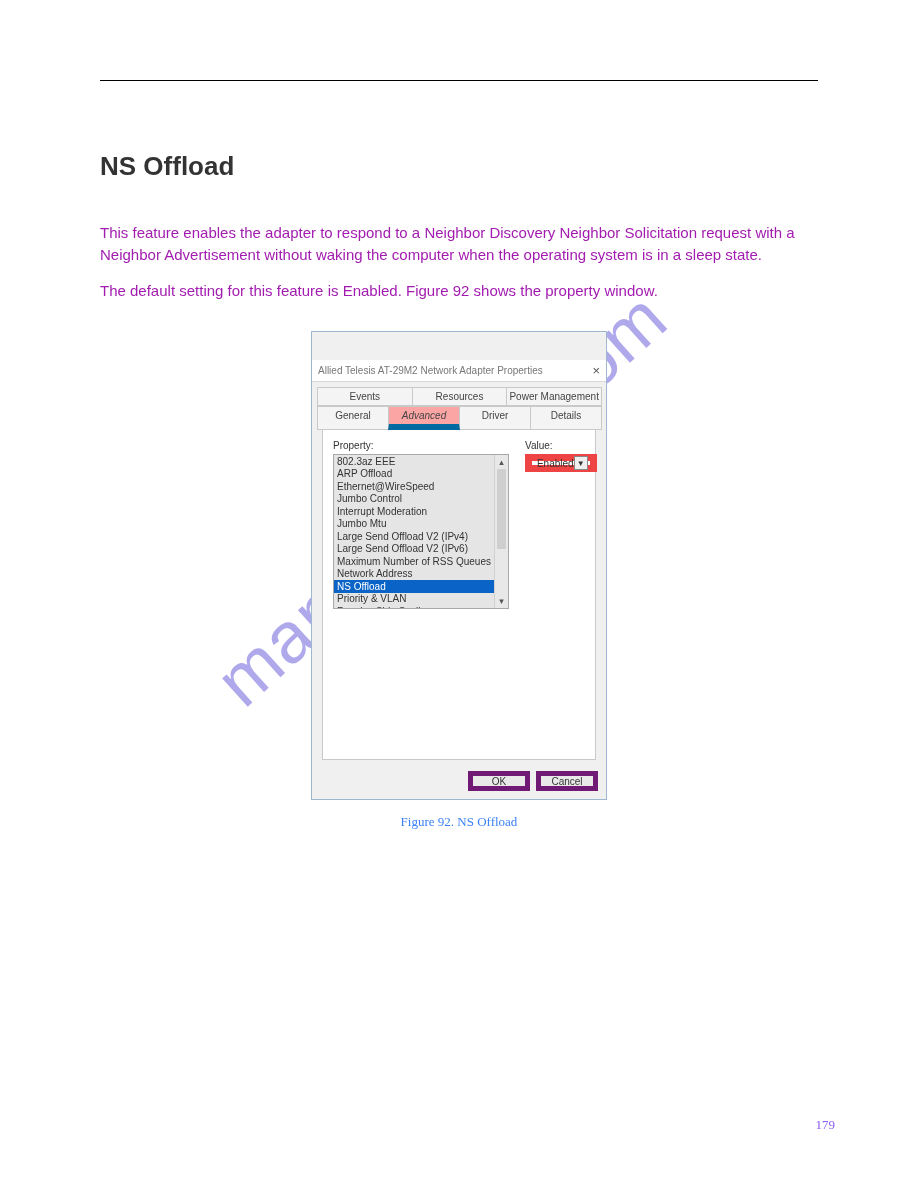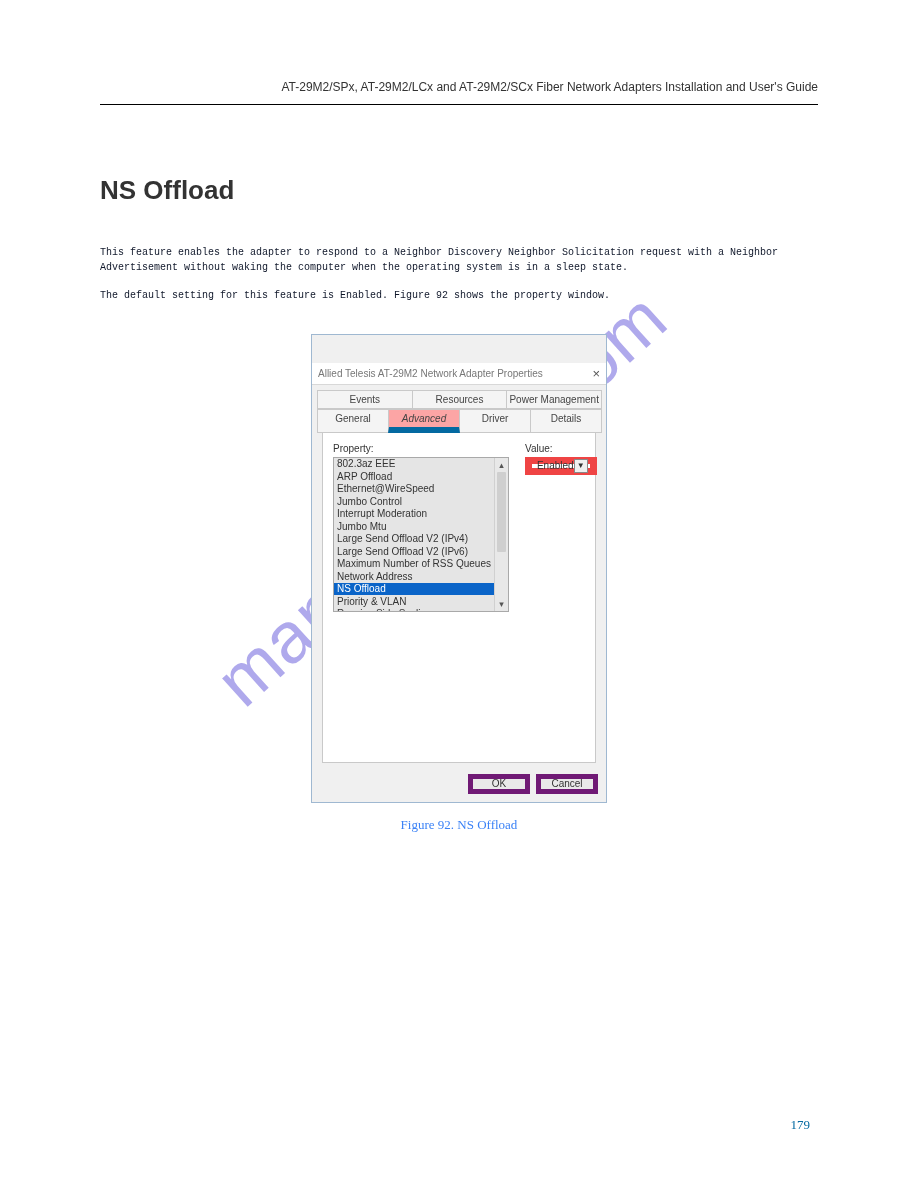--- a/index.html
+++ b/index.html
@@ -29,40 +29,40 @@
     margin-bottom: 10px;
   }
   .section-heading {
     font-family: Arial, sans-serif;
     font-size: 26px;
     font-weight: bold;
     color: #333;
     margin-bottom: 40px;
   }
   .body-text {
-    font-family: Liberation Mono, monospace;
-    font-size: 10px;
-    color: #0f172a;
+    font-family: Liberation Sans, sans-serif;
+    font-size: 15px;
+    color: #a21caf;
     line-height: 1.45;
     margin-bottom: 22px;
   }
   .body-text p { margin-bottom: 14px; }
   .caption {
     font-family: "Times New Roman", serif;
     font-size: 13px;
     color: #3b82f6;
     margin-top: 14px;
   }
   .page-number {
     position: absolute;
     bottom: 55px;
-    right: 108px;
+    right: 83px;
     font-family: "Times New Roman", serif;
     font-size: 13px;
-    color: #0369a1;
+    color: #8b5cf6;
   }
   .watermark {
     position: absolute;
     top: 42%;
     left: 48%;
     transform: translate(-50%, -50%) rotate(-42deg);
     font-family: Arial, sans-serif;
     font-size: 72px;
     color: rgba(109, 99, 220, 0.55);
     letter-spacing: 1px;
@@ -250,21 +250,20 @@
     display: flex;
     align-items: center;
     justify-content: center;
     cursor: pointer;
   }
 </style>
 </head>
 <body>
 
 <div class="page">
-  <div class="header-text">AT-29M2/SPx, AT-29M2/LCx and AT-29M2/SCx Fiber Network Adapters Installation and User's Guide</div>
   <hr class="header-rule">
 
   <div class="watermark">manualshive.com</div>
 
   <h1 class="section-heading">NS Offload</h1>
 
   <div class="body-text">
     <p>This feature enables the adapter to respond to a Neighbor Discovery Neighbor Solicitation request with a Neighbor Advertisement without waking the computer when the operating system is in a sleep state.</p>
     <p>The default setting for this feature is Enabled. Figure 92 shows the property window.</p>
   </div>

